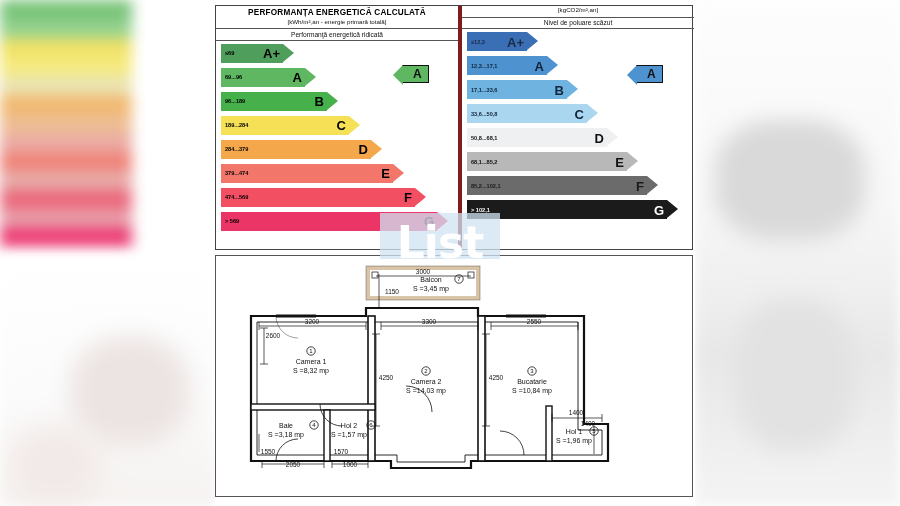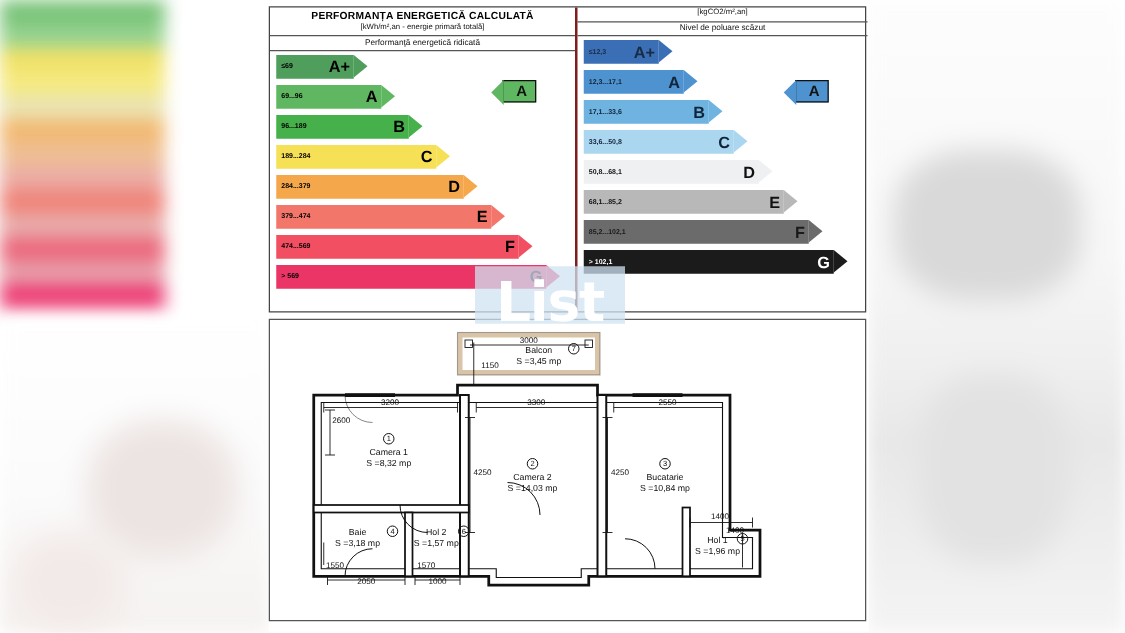--- a/index.html
+++ b/index.html
@@ -38,21 +38,21 @@
   
   #cert{
     position:absolute;left:0;top:5px;width:478px;height:245px;
     border:1px solid #444;
     box-sizing:border-box;
     background:#fff;
   }
   .cert-half{
     position:absolute;top:0;height:100%;box-sizing:border-box;
   }
-  #cert-left{left:0;width:246px;border-right:2px solid #7f1d1d;}
+  #cert-left{left:0;width:246px;border-right:4px solid #7f1d1d;}
   #cert-right{left:246px;width:232px;}
   .cert-title{
     text-align:center;font-weight:bold;letter-spacing:.2px;
     padding-top:3px;line-height:1.05;
   }
   #cert-left .cert-title{font-size:8.2px;}
   #cert-right .cert-title{font-size:7.6px;}
   .cert-unit{
     text-align:center;font-size:6.2px;color:#111;line-height:1.1;padding-top:1px;
   }

